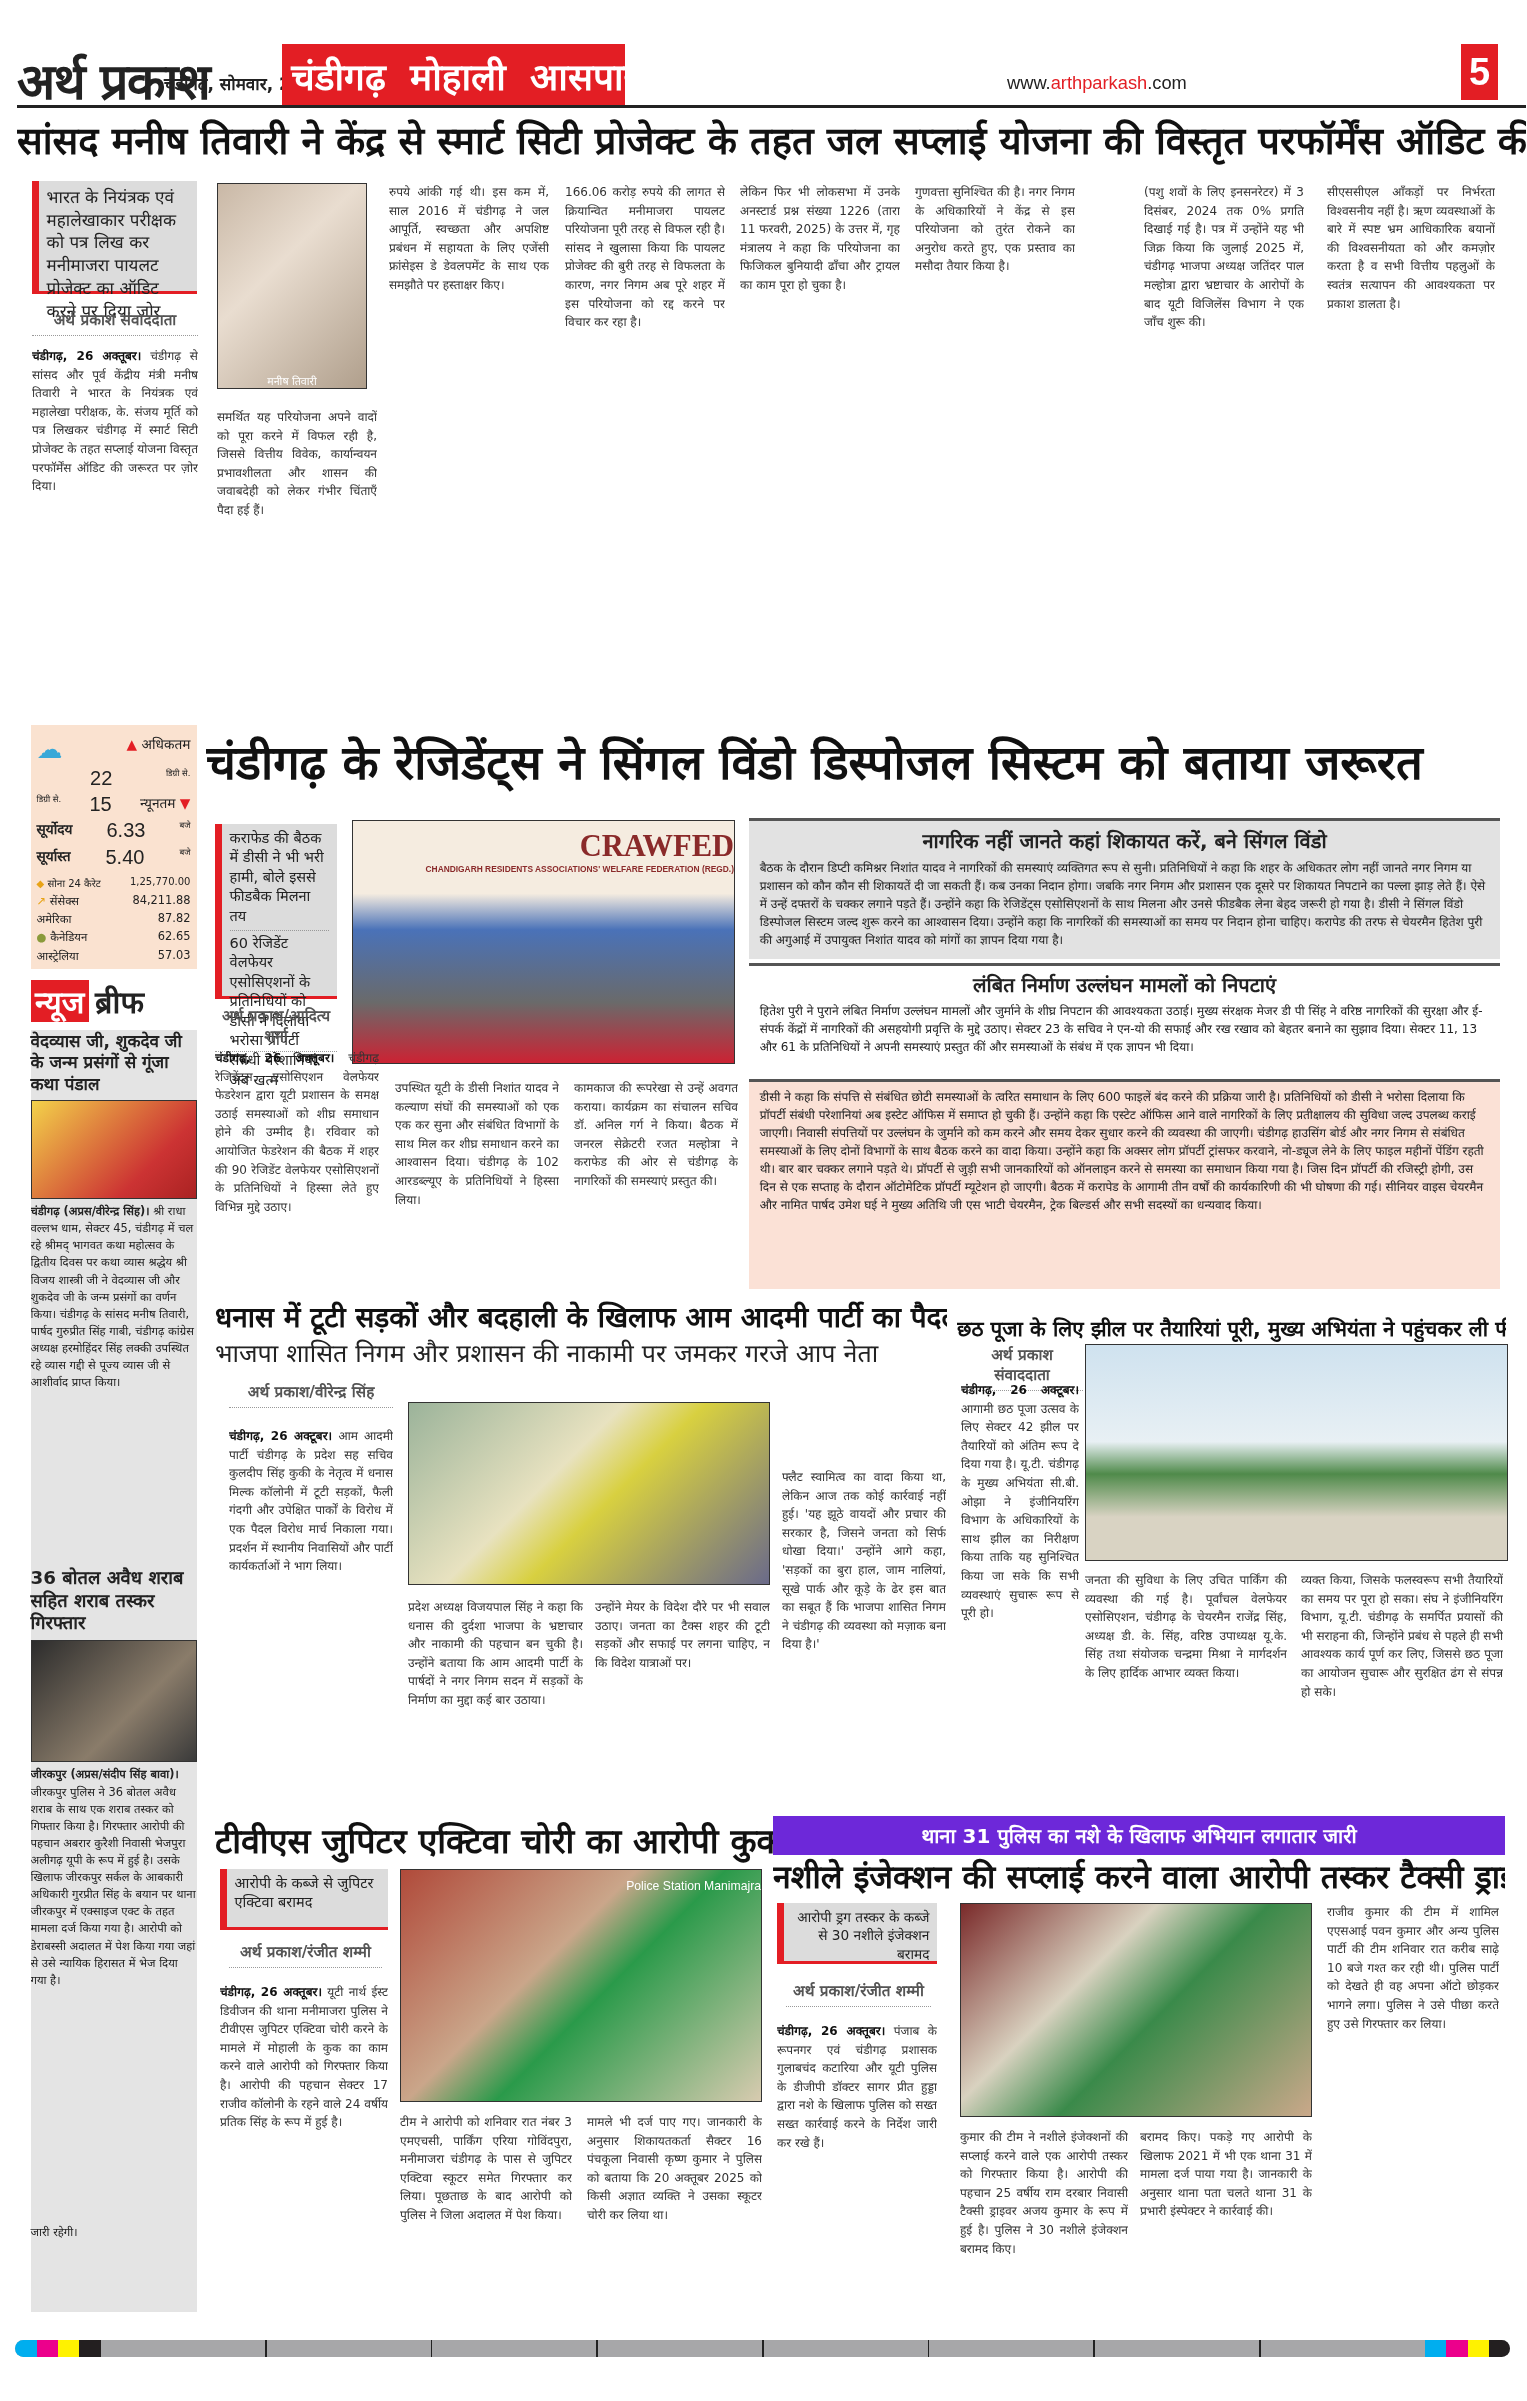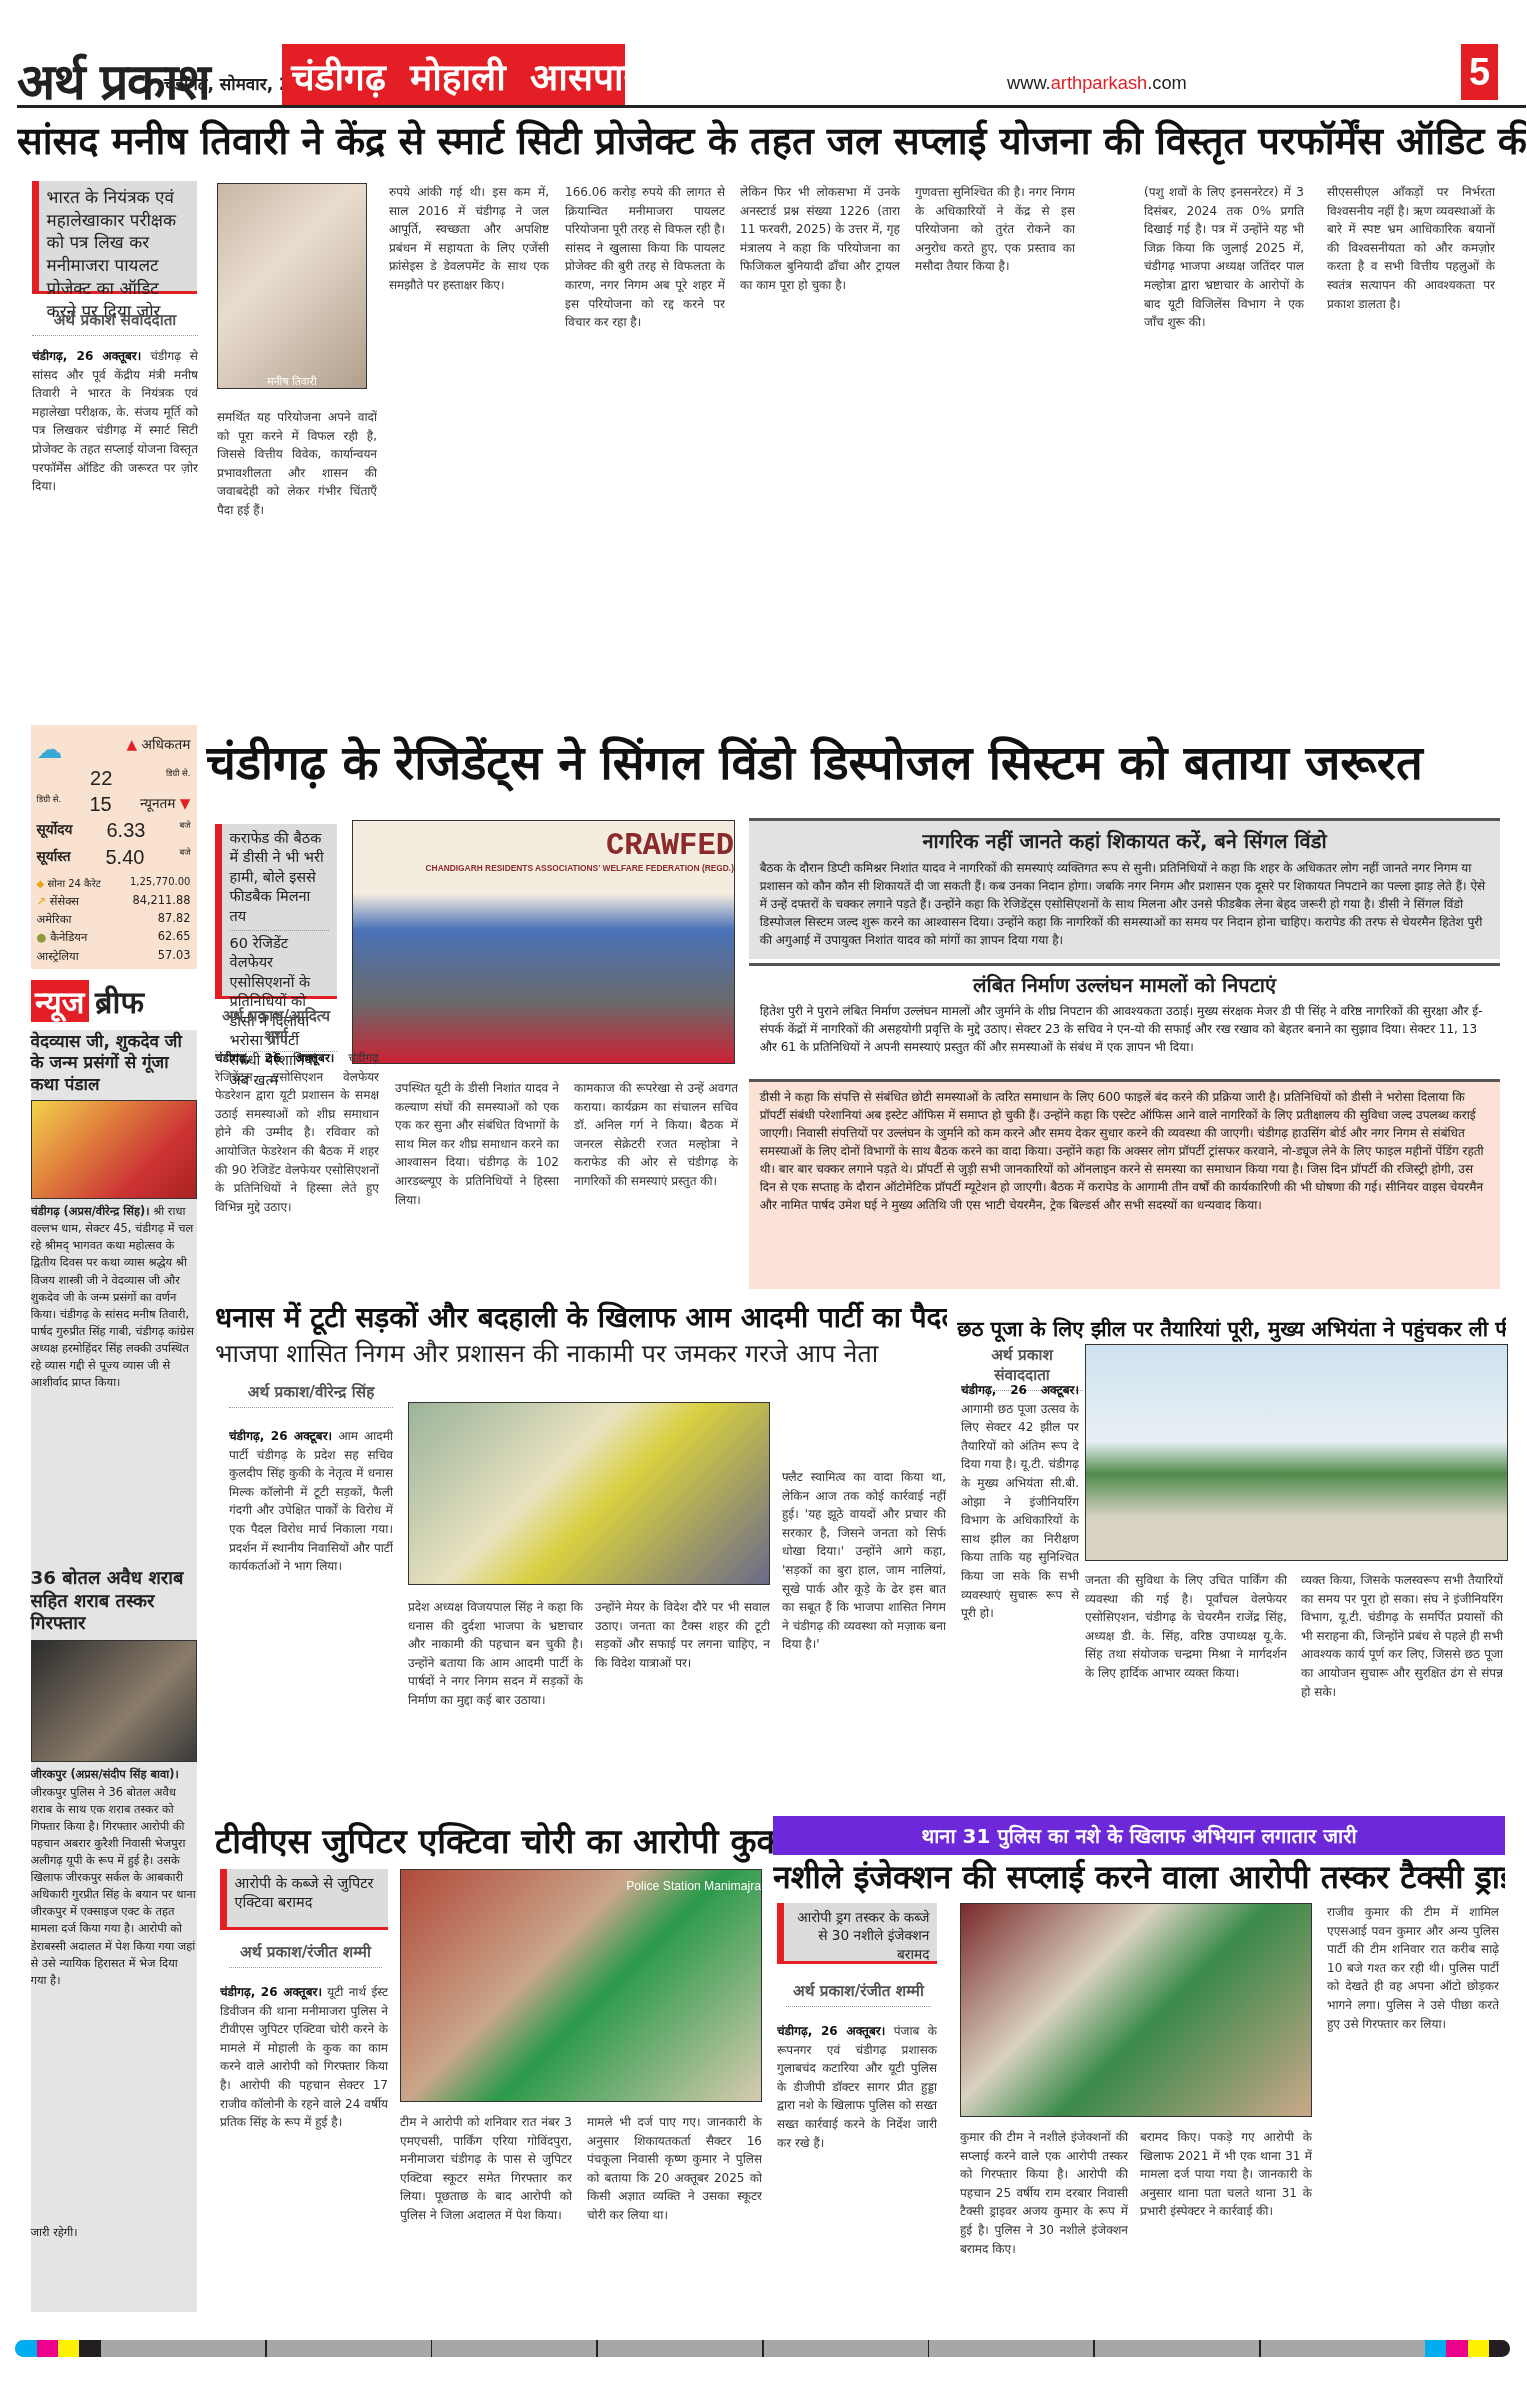--- a/index.html
+++ b/index.html
@@ -132,21 +132,21 @@
   <div class="brief-text" style="height:458px;overflow:hidden"><b>जीरकपुर (अप्रस/संदीप सिंह बावा)।</b> <span>जीरकपुर पुलिस ने 36 बोतल अवैध शराब के साथ एक शराब तस्कर को गिफ्तार किया है। गिरफ्तार आरोपी की पहचान अबरार कुरैशी निवासी भेजपुरा अलीगढ़ यूपी के रूप में हुई है। उसके खिलाफ जीरकपुर सर्कल के आबकारी अधिकारी गुरप्रीत सिंह के बयान पर थाना जीरकपुर में एक्साइज एक्ट के तहत मामला दर्ज किया गया है। आरोपी को डेराबस्सी अदालत में पेश किया गया जहां से उसे न्यायिक हिरासत में भेज दिया गया है।</span></div>
   <div class="brief-text">जारी रहेगी।</div>
 </div>
 
 <div class="abs headline h2">चंडीगढ़ के रेजिडेंट्स ने सिंगल विंडो डिस्पोजल सिस्टम को बताया जरूरत</div>
 <div class="abs subbox" style="left:215px;top:816px;width:122px;height:175px;font-size:14.5px;margin-top:8px;">
   <div class="dotted" style="padding-bottom:3.1px;margin-bottom:3.1px">कराफेड की बैठक में डीसी ने भी भरी हामी, बोले इससे फीडबैक मिलना तय</div>
   <div>60 रेजिडेंट वेलफेयर एसोसिएशनों के प्रतिनिधियों को डीसी ने दिलाया भरोसा प्रॉपर्टी संबंधी परेशानियां अब खत्म</div>
 </div>
 <div class="abs photo" style="left:352px;top:820px;width:383px;height:244px;background:linear-gradient(180deg,#f5ece0 0%,#f5ece0 30%,#4a72b8 45%,#6a6a6a 75%,#c23 100%);flex-direction:column;justify-content:flex-start;color:#8a2a2a;padding-top:7.6px;">
-  <span style="font-size:30.5px;font-weight:bold;font-family:Liberation Mono, monospace">CRAWFED</span>
+  <span style="font-size:30.5px;font-weight:bold;font-family:Liberation Serif, serif">CRAWFED</span>
   <span style="font-size:8.4px;font-weight:bold;font-family:'Liberation Sans',sans-serif">CHANDIGARH RESIDENTS ASSOCIATIONS' WELFARE FEDERATION (REGD.)</span>
 </div>
 <div class="abs byline" style="left:215px;top:1005px;width:122px;">अर्थ प्रकाश/आदित्य शर्मा</div>
 <div class="abs col" style="left:215px;top:1049px;width:164px;height:236px;"><b>चंडीगढ़, 26 अक्तूबर।</b> <span>चंडीगढ़ रेजिडेंट्स एसोसिएशन वेलफेयर फेडरेशन द्वारा यूटी प्रशासन के समक्ष उठाई समस्याओं को शीघ्र समाधान होने की उम्मीद है। रविवार को आयोजित फेडरेशन की बैठक में शहर की 90 रेजिडेंट वेलफेयर एसोसिएशनों के प्रतिनिधियों ने हिस्सा लेते हुए विभिन्न मुद्दे उठाए।</span></div>
 <div class="abs col" style="left:395px;top:1079px;width:164px;height:206px;">उपस्थित यूटी के डीसी निशांत यादव ने कल्याण संघों की समस्याओं को एक एक कर सुना और संबंधित विभागों के साथ मिल कर शीघ्र समाधान करने का आश्वासन दिया। चंडीगढ़ के 102 आरडब्ल्यूए के प्रतिनिधियों ने हिस्सा लिया।</div>
 <div class="abs col" style="left:574px;top:1079px;width:164px;height:206px;">कामकाज की रूपरेखा से उन्हें अवगत कराया। कार्यक्रम का संचालन सचिव डॉ. अनिल गर्ग ने किया। बैठक में जनरल सेक्रेटरी रजत मल्होत्रा ने कराफेड की ओर से चंडीगढ़ के नागरिकों की समस्याएं प्रस्तुत की।</div>
 <div class="abs shaded" style="left:749px;top:818px;width:751px;height:141px;overflow:hidden">
   <div class="box-title">नागरिक नहीं जानते कहां शिकायत करें, बने सिंगल विंडो</div>
   <div class="box-text">बैठक के दौरान डिप्टी कमिश्नर निशांत यादव ने नागरिकों की समस्याएं व्यक्तिगत रूप से सुनी। प्रतिनिधियों ने कहा कि शहर के अधिकतर लोग नहीं जानते नगर निगम या प्रशासन को कौन कौन सी शिकायतें दी जा सकती हैं। कब उनका निदान होगा। जबकि नगर निगम और प्रशासन एक दूसरे पर शिकायत निपटाने का पल्ला झाड़ लेते हैं। ऐसे में उन्हें दफ्तरों के चक्कर लगाने पड़ते हैं। उन्होंने कहा कि रेजिडेंट्स एसोसिएशनों के साथ मिलना और उनसे फीडबैक लेना बेहद जरूरी हो गया है। डीसी ने सिंगल विंडो डिस्पोजल सिस्टम जल्द शुरू करने का आश्वासन दिया। उन्होंने कहा कि नागरिकों की समस्याओं का समय पर निदान होना चाहिए। करापेड की तरफ से चेयरमैन हितेश पुरी की अगुआई में उपायुक्त निशांत यादव को मांगों का ज्ञापन दिया गया है।</div>
 </div>

